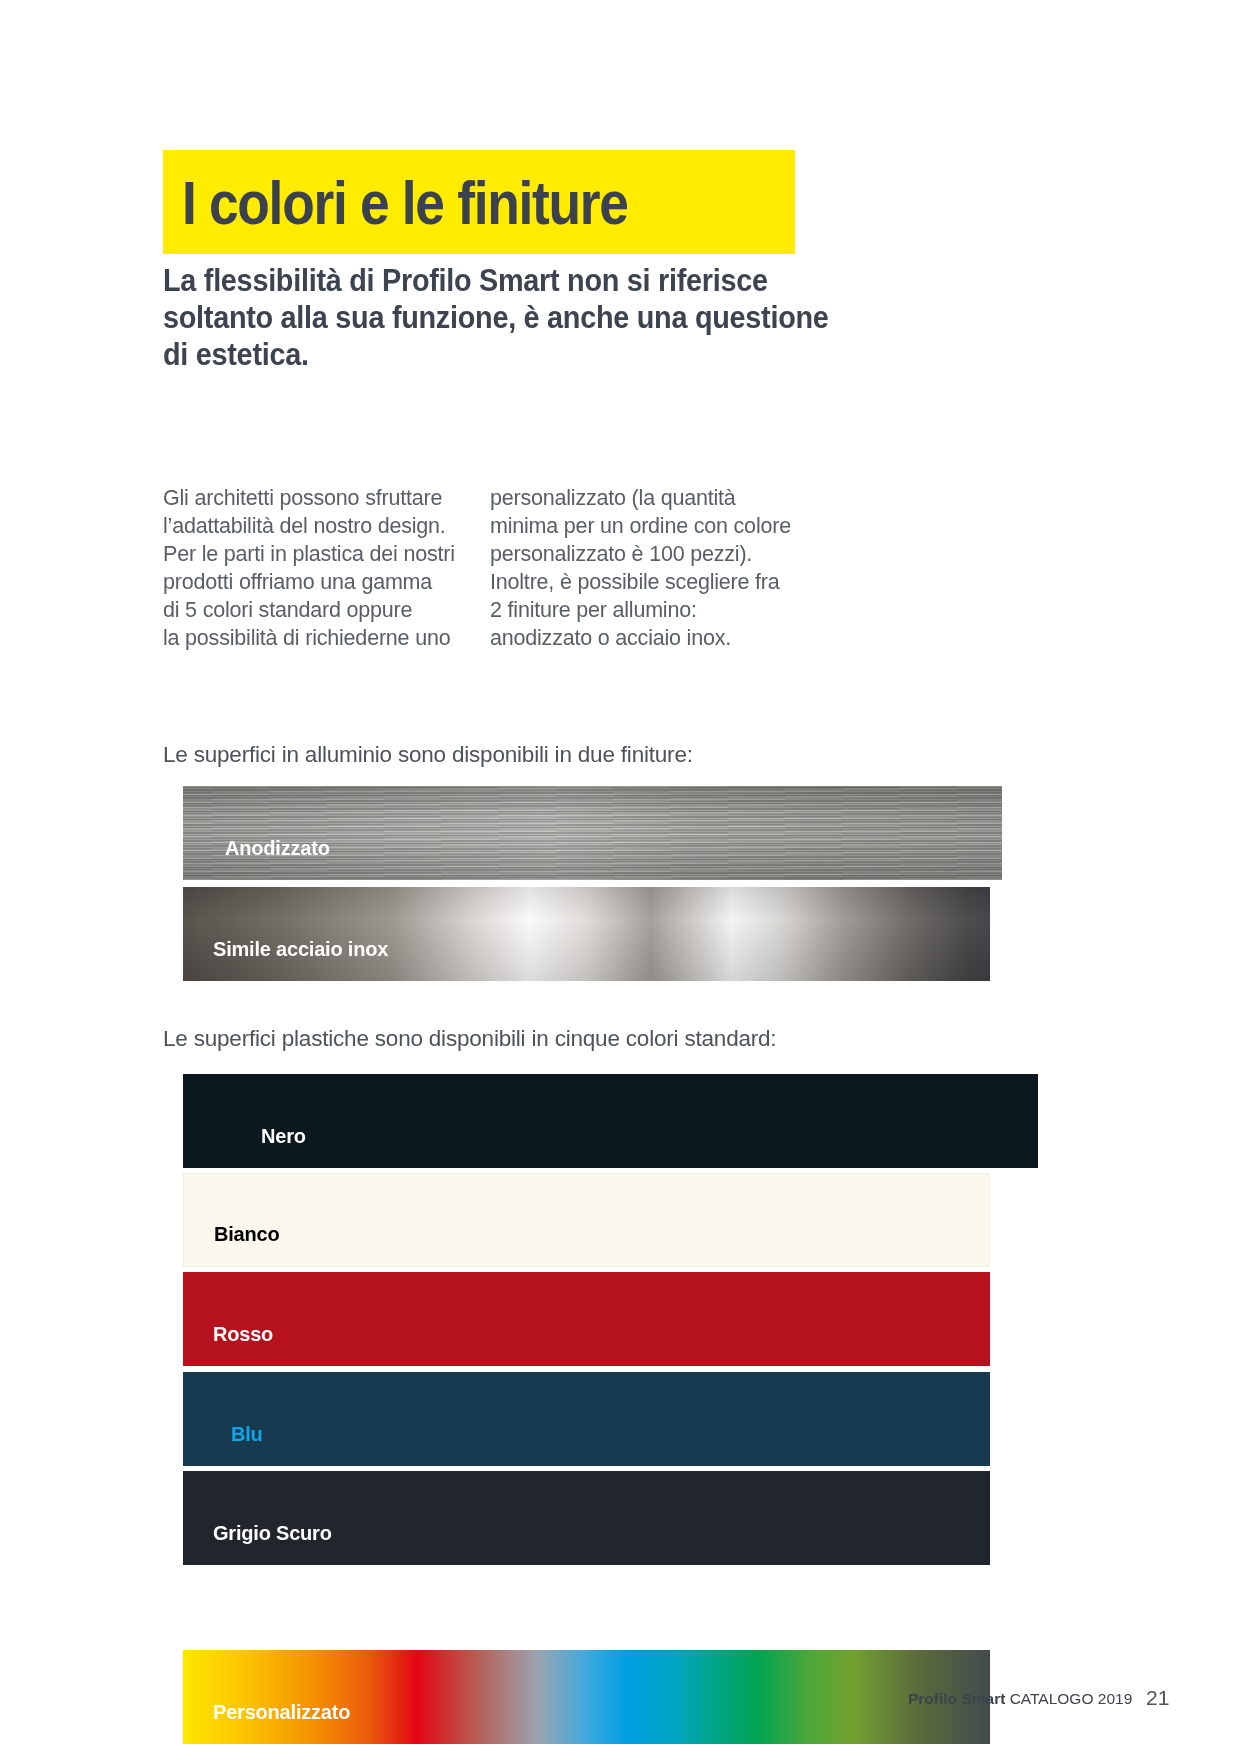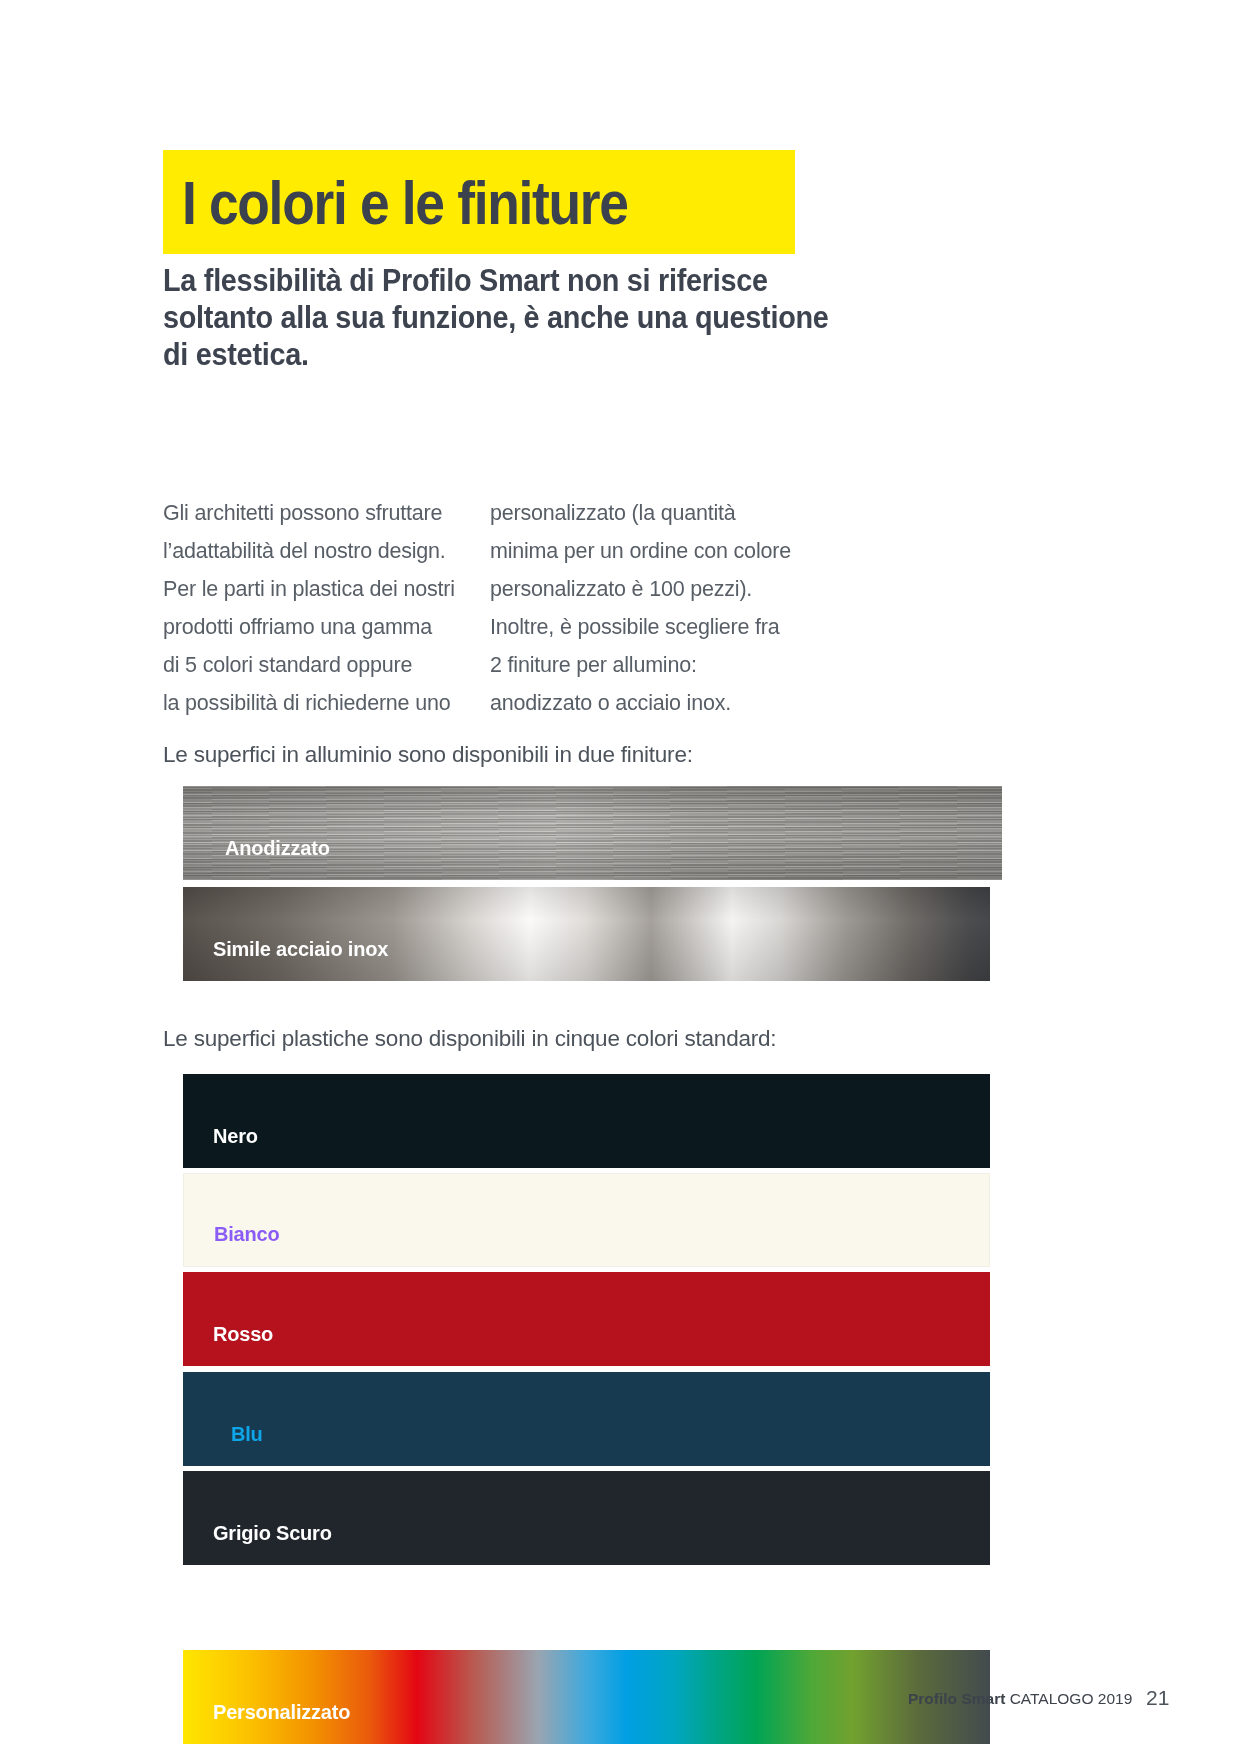--- a/index.html
+++ b/index.html
@@ -21,21 +21,21 @@
 
   
   .subtitle {
     position:absolute; left:163px; top:262px; width:830px;
     font-size:31px; line-height:37px; font-weight:bold; letter-spacing:-0.3px;
     white-space:pre-line; transform:scaleX(0.93); transform-origin:0 0;
   }
 
   
   .intro-col {
-    position:absolute; top:494px; font-size:21.5px; line-height:38px;
+    position:absolute; top:484px; font-size:21.5px; line-height:28px;
     letter-spacing:-0.2px; white-space:pre-line;
   }
   .intro-col-1 { left:163px; width:355px; }
   .intro-col-2 { left:490px; width:390px; }
 
   
   .section-heading {
     position:absolute; left:163px; font-size:22.5px; letter-spacing:-0.2px;
   }
   .heading-aluminum { top:742px; }
@@ -135,26 +135,26 @@
   <div class="swatch sw-anodizzato finish-brushed">
     <span class="swatch-label" style="color: rgb(255, 255, 255);">Anodizzato</span>
   </div>
 
   <div class="swatch sw-inox finish-stainless">
     <span class="swatch-label" style="color: rgb(255, 255, 255);">Simile acciaio inox</span>
   </div>
 
   <div class="section-heading heading-plastic" style="color: rgb(76, 83, 91);">Le superfici plastiche sono disponibili in cinque colori standard:</div>
 
-  <div class="swatch sw-nero" style="background-color: rgb(11, 24, 29);">
+  <div class="swatch sw-nero" style="background-color: rgb(11, 24, 29); padding-left: 48px;">
     <span class="swatch-label" style="color: rgb(255, 255, 255);">Nero</span>
   </div>
 
   <div class="swatch sw-bianco" style="background-color: rgb(250, 247, 236);">
-    <span class="swatch-label" style="color: #8b5cf6;">Bianco</span>
+    <span class="swatch-label" style="color: #000000;">Bianco</span>
   </div>
 
   <div class="swatch sw-rosso" style="background-color: rgb(181, 18, 30);">
     <span class="swatch-label" style="color: rgb(255, 255, 255);">Rosso</span>
   </div>
 
   <div class="swatch sw-blu" style="background-color: rgb(24, 58, 80);">
     <span class="swatch-label" style="color: #0ea5e9; padding-left: 48px;">Blu</span>
   </div>
 

